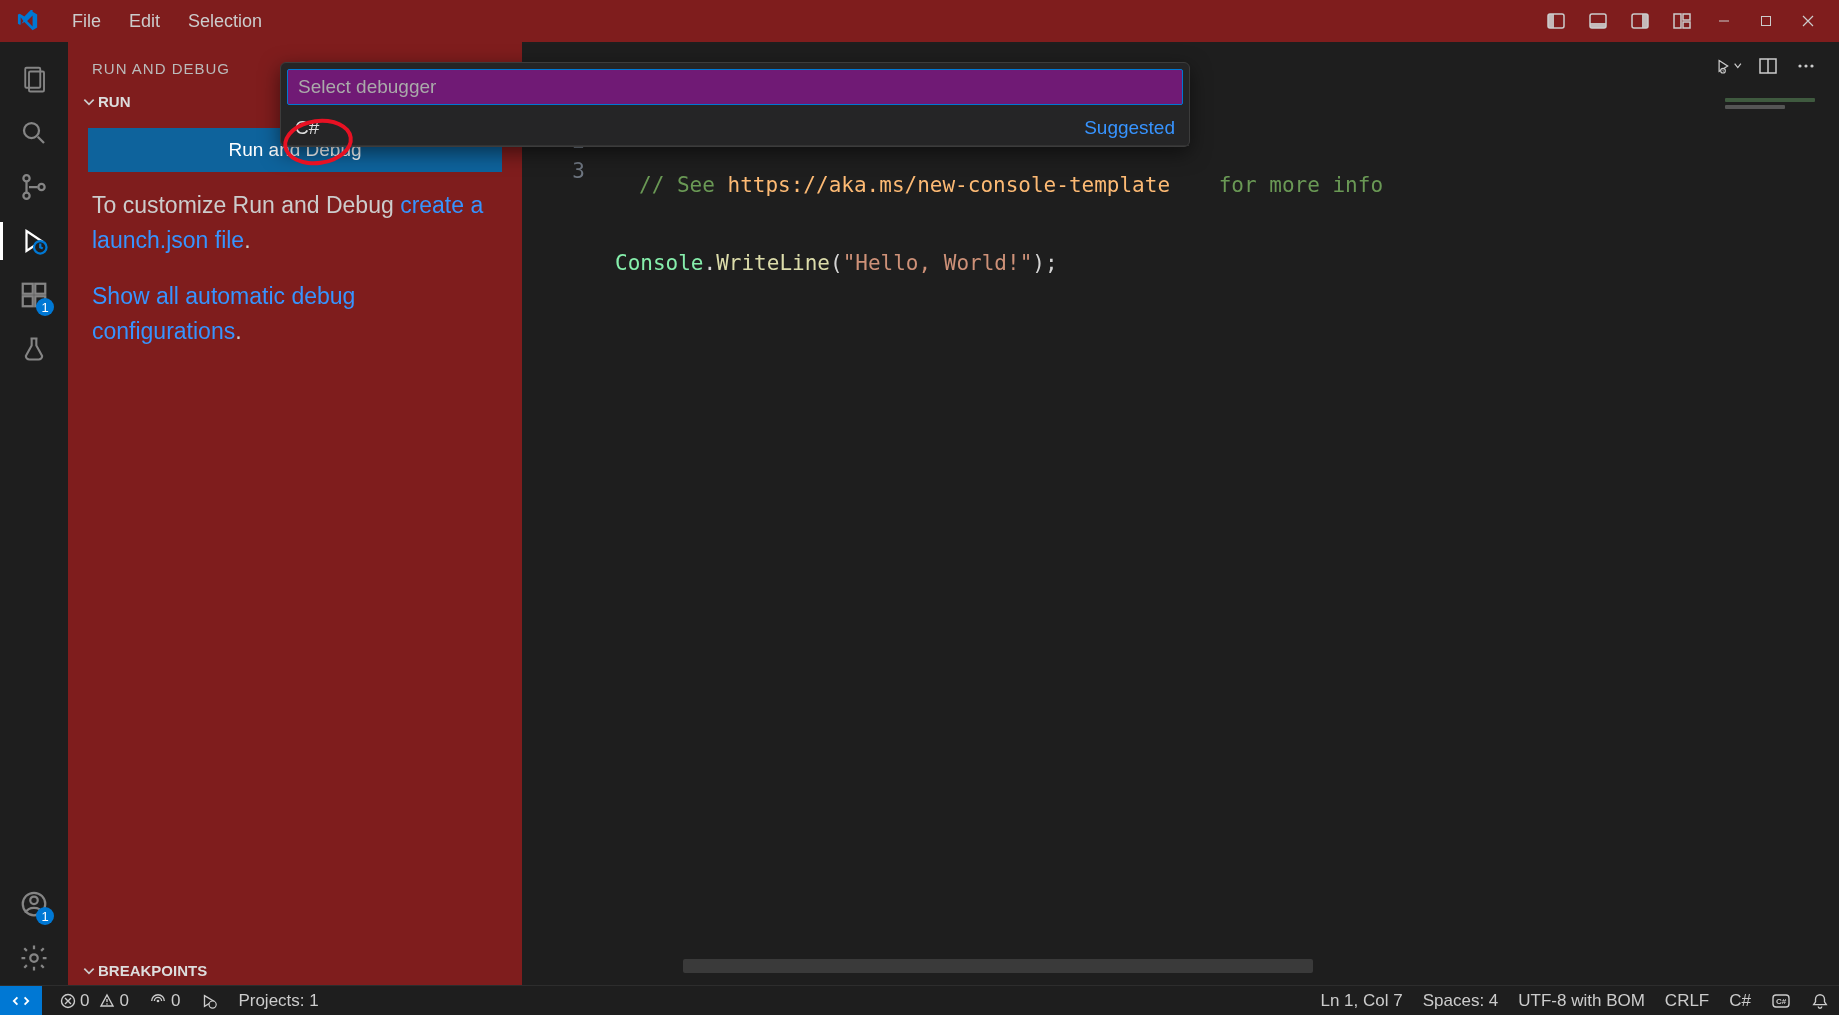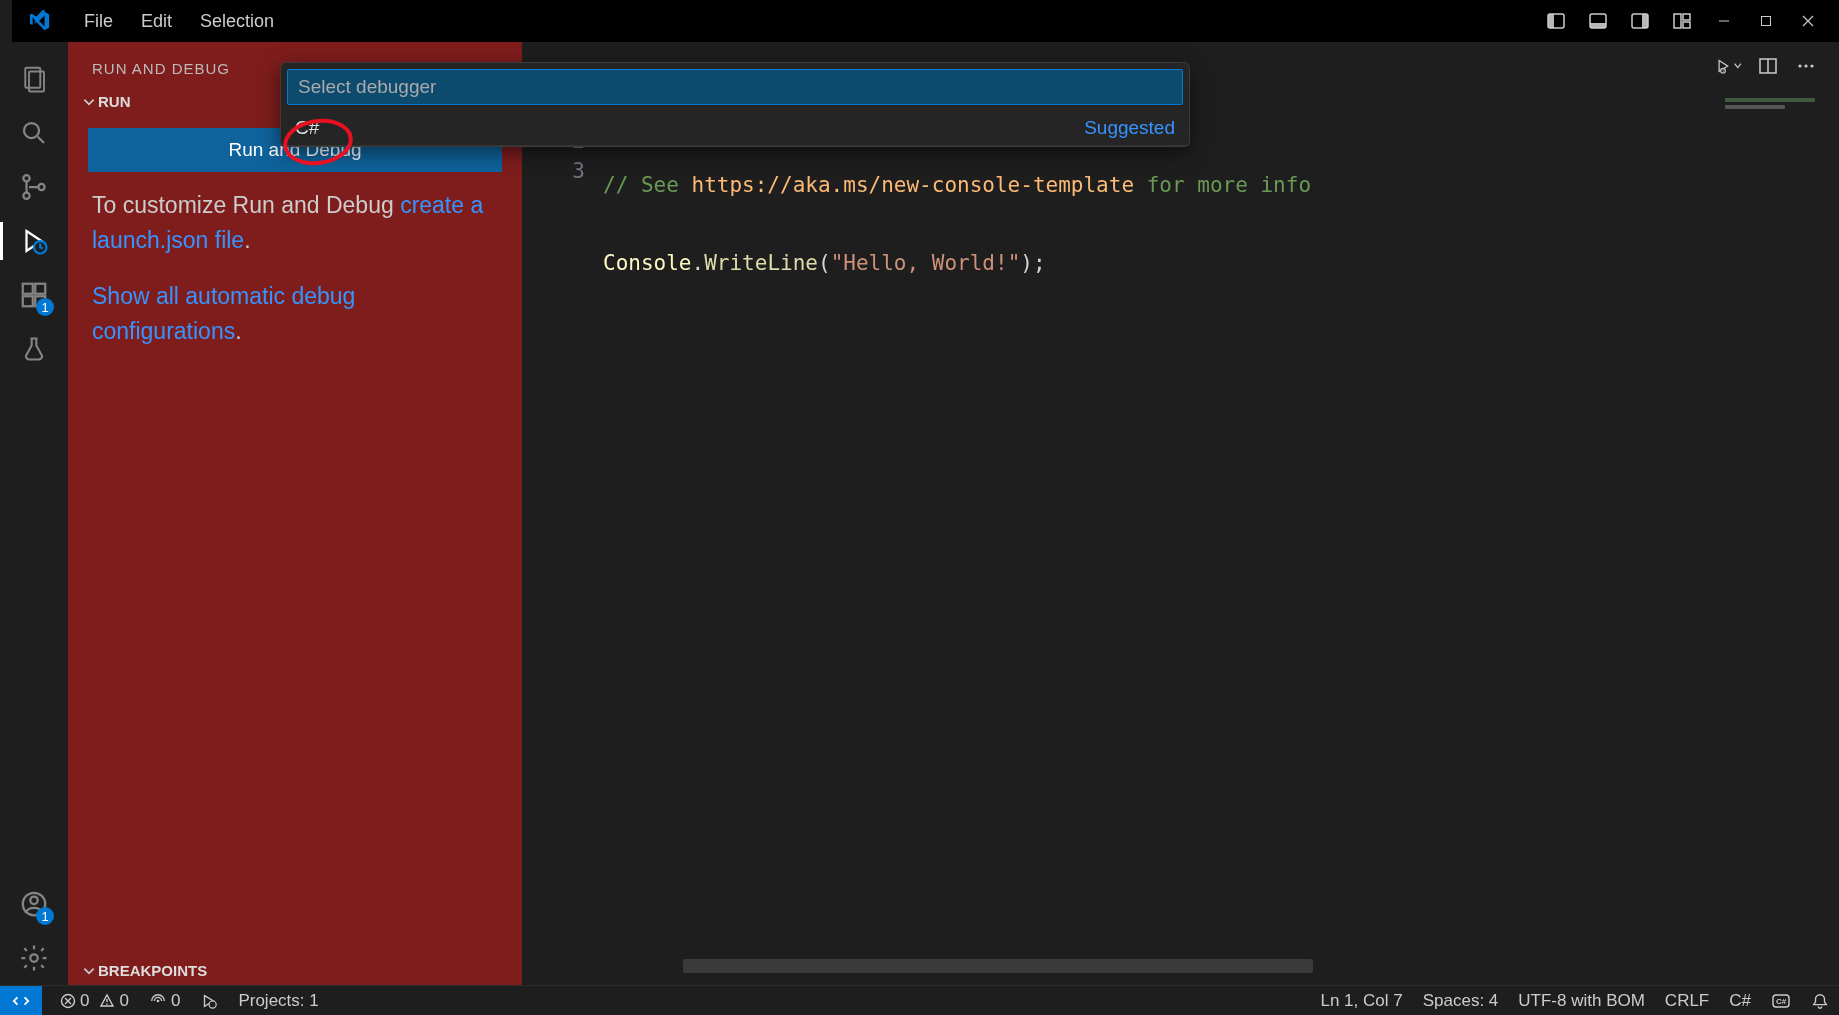--- a/index.html
+++ b/index.html
@@ -8,27 +8,26 @@
     background: #1e1e1e;
     color: #ccc;
     font-family: "Segoe UI", sans-serif;
     font-size: 16px;
     overflow: hidden;
   }
 
   
   .titlebar {
     height: 42px;
-    background: #000000;
+    background: #7f1d1d;
     display: flex;
     align-items: center;
     padding: 0 10px;
     position: relative;
     z-index: 5;
-    margin-left: 12px;
   }
   .vs-logo { width: 24px; height: 24px; margin: 0 18px 0 6px; display:flex; align-items:center; justify-content:center;}
   .menu-item { padding: 4px 14px; color: #ccc; font-size: 18px; cursor: default; }
   .titlebar-spacer { flex: 1; }
   .title-icon { width: 30px; height: 30px; display:flex; align-items:center; justify-content:center; margin: 0 6px; color:#ccc;}
   .win-ctrl { width: 42px; height: 30px; display:flex; align-items:center; justify-content:center; color:#ccc;}
 
   
   .main {
     display: flex;
@@ -101,23 +100,23 @@
   
   .editor-area { flex:1; background:#1e1e1e; display:flex; flex-direction:column; position:relative;}
   .editor-tabs { height:48px; border-bottom:1px solid #1e1e1e; display:flex; align-items:center;}
   .editor-actions { margin-left:auto; display:flex; align-items:center; padding-right:14px;}
   .ed-action { width:30px; height:30px; display:flex; align-items:center; justify-content:center; margin:0 4px; color:#ccc;}
   .editor-body { flex:1; display:flex; position:relative;}
   .gutter { width:80px; text-align:right; color:#6e7681; font-family:Consolas,monospace; font-size:21px; padding-top:8px;}
   .gutter .ln { padding: 1px 18px 1px 0; height:30px;}
   .code { flex:1; font-family:Consolas,monospace; font-size:21px; padding-top:8px; white-space:pre; position:relative;}
   .code .row { height:30px; line-height:30px;}
-  .c-comment { color:#6a9955;}
+  .c-comment { color:#6a9955;margin-left:36px;}
   .c-link { color:#fdba74; text-decoration-color:#6a9955;}
-  .c-type { color:#fef9c3;}
+  .c-type { color:#86efac;margin-left:12px;}
   .c-method { color:#dcdcaa;}
   .c-string { color:#ce9178;}
   .c-plain { color:#d4d4d4;}
   .minimap { width:120px; background:#1e1e1e; border-left: none; position:relative;}
   .minimap-code { position:absolute; top:8px; left:6px;}
   .mm-line { height:4px; margin-bottom:3px; border-radius:1px;}
   .lightbulb {
     position:absolute; left:-6px; top:38px; width:16px; height:16px;
     background:#ffcc00; border-radius:50%;
   }
@@ -130,21 +129,21 @@
     width: 910px;
     background:#252526;
     border: 1px solid #3c3c3c;
     border-radius: 6px;
     box-shadow: 0 6px 20px rgba(0,0,0,0.5);
     z-index: 100;
   }
   .qp-input {
     margin: 6px;
     height: 36px;
-    background:#0c4a6e;
+    background:#701a75;
     border:1px solid #0078d4;
     border-radius:2px;
     color:#aaa;
     font-size:19px;
     padding: 0 10px;
     display:flex; align-items:center;
   }
   .qp-row {
     display:flex; align-items:center;
     padding: 6px 14px;

